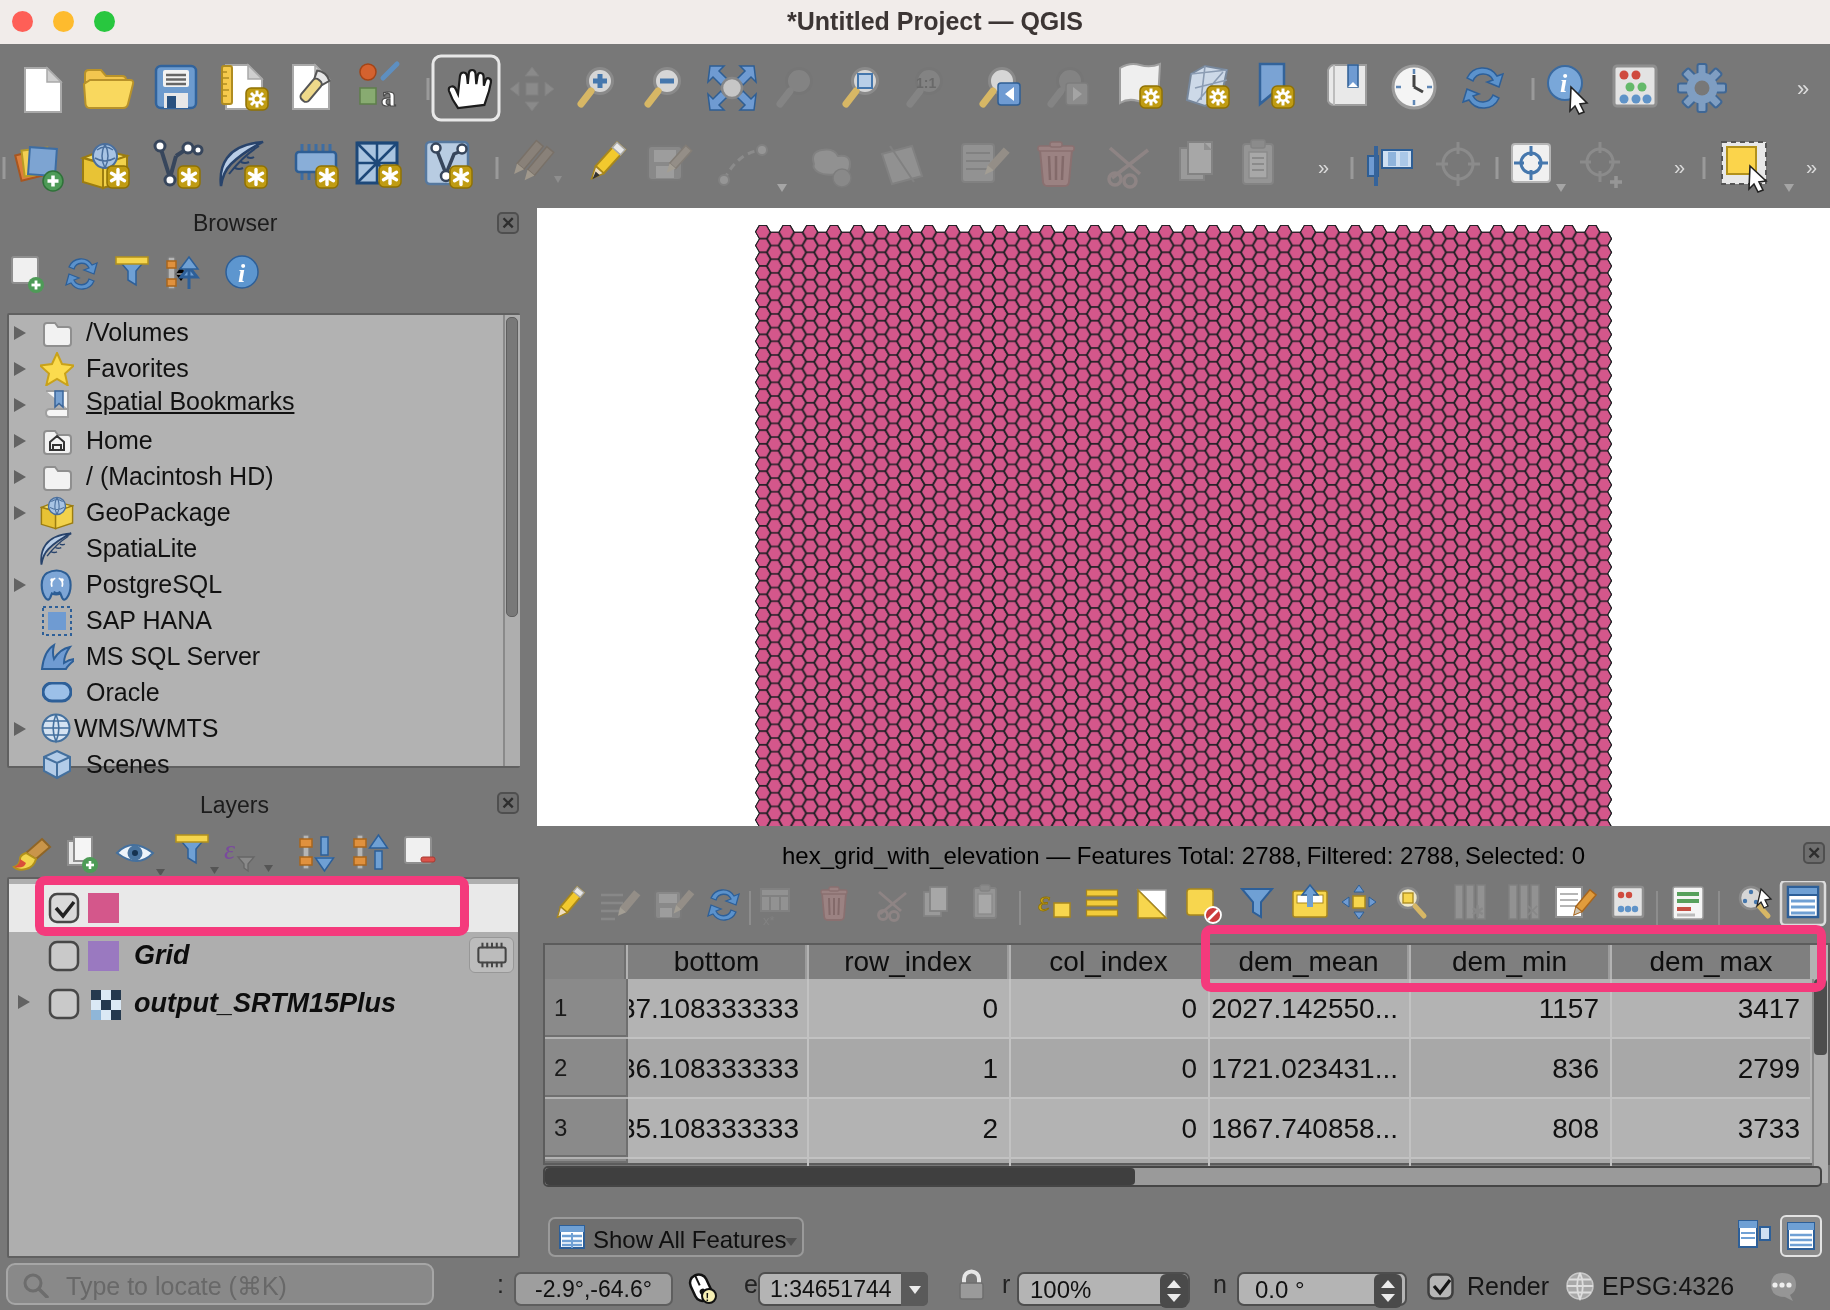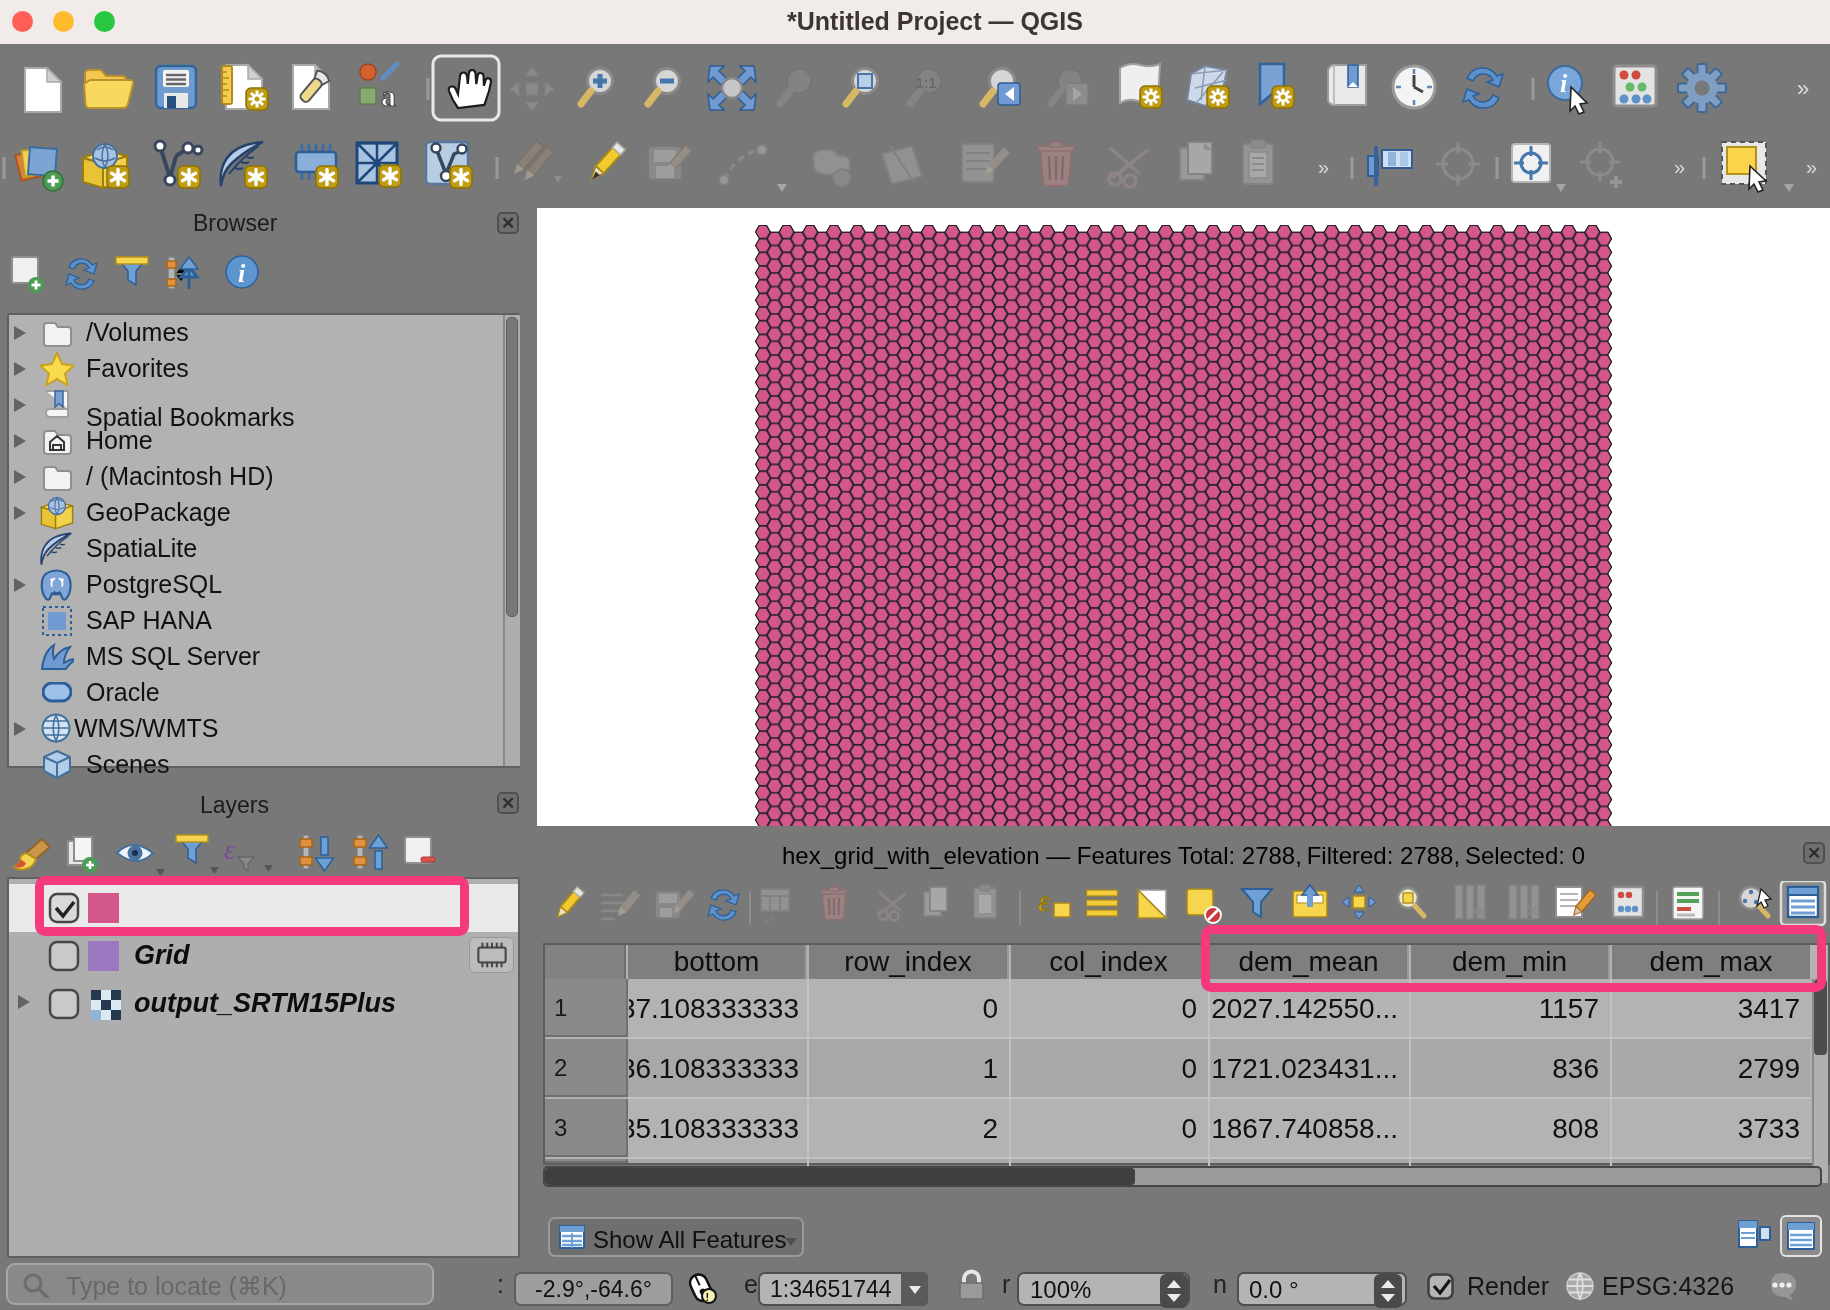--- a/index.html
+++ b/index.html
@@ -508,21 +508,21 @@
         <path d="M17 1 l5 11 l12 1.5 l-9 8 l2.7 11.8 l-10.7-6.3 l-10.7 6.3 l2.7-11.8 l-9-8 l12-1.5 z" fill="#fbdb4e" stroke="#c9a21a" stroke-width="2"></path>
       </svg>
       <div class="tlabel" style="left:77px;top:3px;">Favorites</div>
     </div>
     <div class="trow" style="top:72px;">
       <div class="tri" style="left:5px;top:11px;"></div>
       <svg class="abs" style="left:33px;top:2px;" width="30" height="32">
         <path d="M4 2 h22 v26 h-18 q-4 0-4-4 q0-4 4-4 h18" fill="#f5f5f5" stroke="#9f9f9f" stroke-width="2"></path>
         <path d="M13 2 h8 v16 l-4-3.5 l-4 3.5 z" fill="#78a2d2" stroke="#3a659a" stroke-width="1.5"></path>
       </svg>
-      <div class="tlabel" style="left:77px;top:16px;">Spatial Bookmarks</div>
+      <div class="tlabel" style="left:77px;top:0;text-decoration:underline;">Spatial Bookmarks</div>
     </div>
     <div class="trow" style="top:108px;">
       <div class="tri" style="left:5px;top:11px;"></div>
       <svg class="abs" style="left:33px;top:3px;" width="30" height="30">
         <path d="M2 8 q0-3 3-3 h8 l3 4 h10 q3 0 3 3 v13 q0 3-3 3 h-21 q-3 0-3-3 z" fill="#f2f2f2" stroke="#8f8f8f" stroke-width="2"></path>
         <path d="M8 24 v-8 l7-6 l7 6 v8 z M11 24 v-5 h8 v5" fill="none" stroke="#333" stroke-width="2"></path>
       </svg>
       <div class="tlabel" style="left:77px;top:3px;">Home</div>
     </div>
     <div class="trow" style="top:144px;">
@@ -1029,21 +1029,21 @@
     <svg class="abs" style="left:956px;top:6px;" width="30" height="34">
       <path d="M8 16 v-5 a7.5 7.5 0 0 1 15 0 v5" fill="none" stroke="#e6e6e6" stroke-width="4"></path>
       <rect x="4" y="15" width="23" height="16" rx="2" fill="#9a9a9a" stroke="#6e6e6e" stroke-width="1.5"></rect>
     </svg>
     <div class="abs" style="left:1002px;top:8px;font-size:25px;color:#222;">r</div>
     <div class="sbox" style="left:1017px;width:173px;"><span style="padding-left:11px;line-height:31px;">100%</span></div>
     <div class="abs" style="left:1160px;top:12px;width:28px;height:34px;background:#4a4a4a;border-radius:6px;"></div>
     <div class="abs" style="left:1167px;top:18px;width:0;height:0;border-left:7px solid transparent;border-right:7px solid transparent;border-bottom:8px solid #ececec;"></div>
     <div class="abs" style="left:1167px;top:32px;width:0;height:0;border-left:7px solid transparent;border-right:7px solid transparent;border-top:8px solid #ececec;"></div>
     <div class="abs" style="left:1213px;top:8px;font-size:25px;color:#222;">n</div>
-    <div class="sbox" style="left:1237px;width:170px;"><span style="padding-left:10px;line-height:31px;">0.0 °</span></div>
+    <div class="sbox" style="left:1237px;width:170px;"><span style="padding-left:16px;line-height:31px;">0.0 °</span></div>
     <div class="abs" style="left:1374px;top:12px;width:28px;height:34px;background:#4a4a4a;border-radius:6px;"></div>
     <div class="abs" style="left:1381px;top:18px;width:0;height:0;border-left:7px solid transparent;border-right:7px solid transparent;border-bottom:8px solid #ececec;"></div>
     <div class="abs" style="left:1381px;top:32px;width:0;height:0;border-left:7px solid transparent;border-right:7px solid transparent;border-top:8px solid #ececec;"></div>
     <svg class="abs" style="left:1427px;top:11px;" width="30" height="28">
       <rect x="1.5" y="1.5" width="24" height="24" rx="6" fill="#b5b5b5" stroke="#3e3e3e" stroke-width="2.5"></rect>
       <path d="M7 13 l6 7 l10-13" fill="none" stroke="#161616" stroke-width="3.2"></path>
     </svg>
     <div class="abs" style="left:1467px;top:10px;font-size:25px;color:#151515;">Render</div>
     <svg class="abs" style="left:1565px;top:9px;" width="32" height="32">
       <circle cx="15" cy="15" r="13" fill="#a8a8a8" stroke="#c9c9c9" stroke-width="1.5"></circle>

